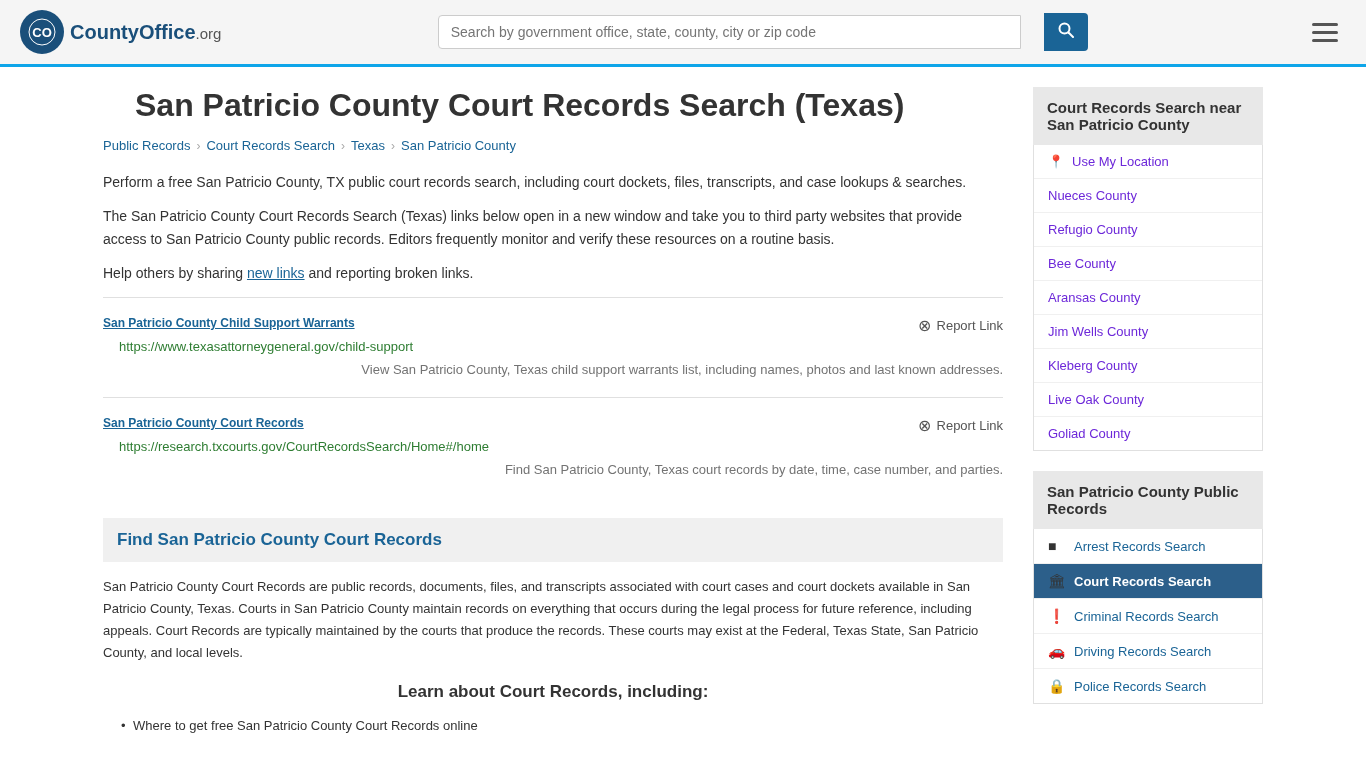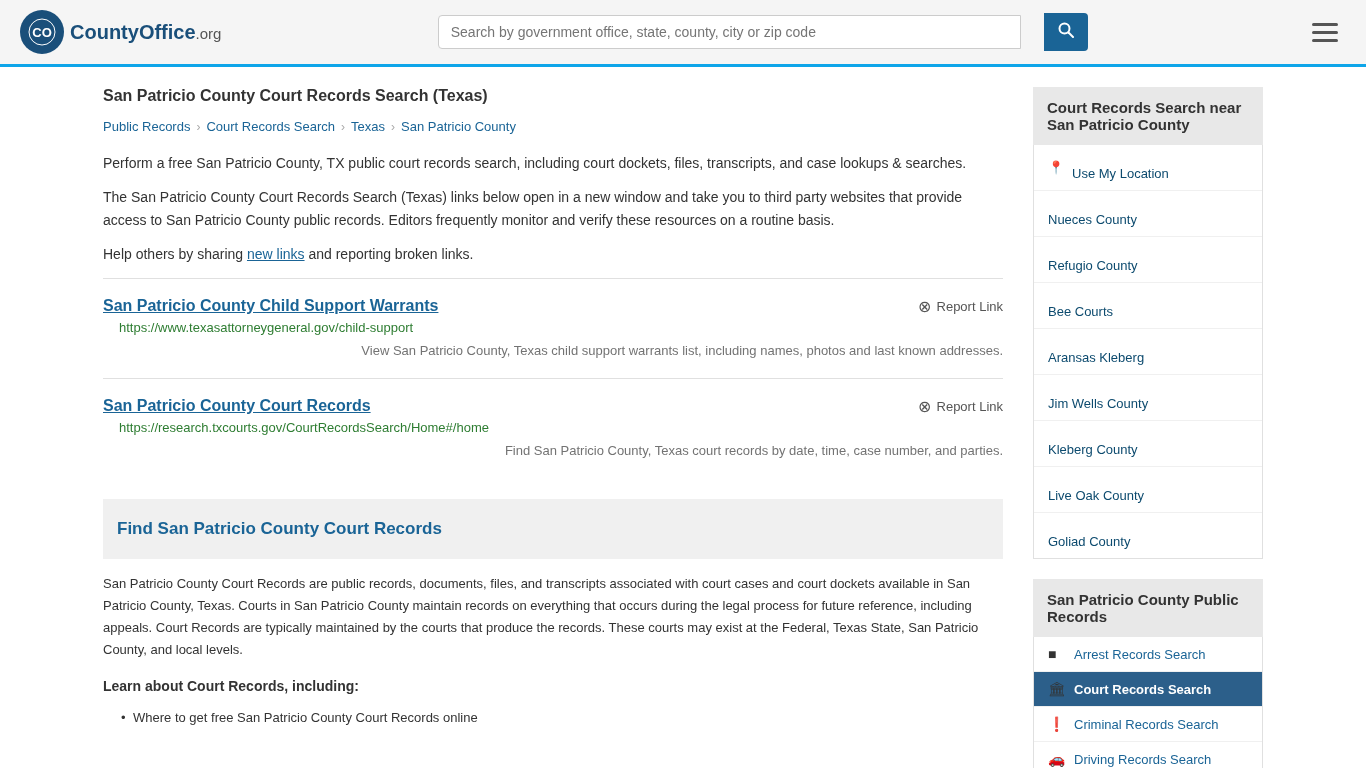--- a/index.html
+++ b/index.html
@@ -84,24 +84,25 @@
       padding: 20px 20px;
       display: flex;
       gap: 30px;
     }
 
     
     .content-area {
       flex: 1;
     }
     .page-title {
-      font-size: 16px;
+      font-size: 32px;
       font-weight: bold;
       color: #333;
       margin-bottom: 14px;
+      margin-left: 32px;
     }
 
     
     .breadcrumb {
       display: flex;
       align-items: center;
       gap: 6px;
       font-size: 13px;
       color: #555;
       margin-bottom: 18px;
@@ -128,21 +129,21 @@
     .link-card {
       border-top: 1px solid #e0e0e0;
       padding: 18px 0 18px 0;
     }
     .link-card-header {
       display: flex;
       align-items: flex-start;
       justify-content: space-between;
     }
     .link-card-title {
-      font-size: 16px;
+      font-size: 12px;
       font-weight: bold;
       color: #1a6496;
       text-decoration: underline;
       cursor: pointer;
     }
     .report-link-btn {
       display: flex;
       align-items: center;
       gap: 5px;
       color: #555;
@@ -164,38 +165,39 @@
     .link-desc {
       font-size: 13px;
       color: #737373;
       line-height: 1.5;
       text-align: right;
     }
 
     
     .section-heading {
       background: #f0f0f0;
-      padding: 20px 14px;
+      padding: 12px 14px;
       font-size: 17px;
       font-weight: bold;
       color: #1a6496;
       margin: 20px 0 14px 0;
       border-left: none;
     }
 
     .body-text {
       font-size: 13px;
       line-height: 1.7;
       color: #333;
       margin-bottom: 14px;
     }
     .body-text-bold {
       font-weight: bold;
-      font-size: 14px;
+      font-size: 17px;
       margin-bottom: 8px;
+      text-align: center;
     }
     .bullet-list {
       list-style: none;
       padding-left: 18px;
     }
     .bullet-list li {
       font-size: 13px;
       color: #333;
       line-height: 1.7;
       position: relative;
@@ -233,24 +235,23 @@
       padding: 9px 14px;
       border-bottom: 1px solid #f0f0f0;
       display: flex;
       align-items: center;
       gap: 8px;
     }
     .sidebar-list li:last-child {
       border-bottom: none;
     }
     .sidebar-list li a {
-      color: #0c4a6e;
+      color: #6d28d9;
       text-decoration: none;
       font-size: 13px;
-      margin-top: 12px;
     }
     .sidebar-icon {
       font-size: 13px;
       color: #555;
       width: 16px;
       flex-shrink: 0;
     }
     .sidebar-icon.location {
       color: #c0392b;
     }
@@ -390,24 +391,24 @@
         <span class="sidebar-icon location">📍</span>
         <a href="#">Use My Location</a>
       </li>
       <li>
         <a href="#">Nueces County</a>
       </li>
       <li>
         <a href="#">Refugio County</a>
       </li>
       <li>
-        <a href="#">Bee Courts</a>
-      </li>
-      <li>
-        <a href="#">Aransas Kleberg</a>
+        <a href="#">Bee County</a>
+      </li>
+      <li>
+        <a href="#">Aransas County</a>
       </li>
       <li>
         <a href="#">Jim Wells County</a>
       </li>
       <li>
         <a href="#">Kleberg County</a>
       </li>
       <li>
         <a href="#">Live Oak County</a>
       </li>

